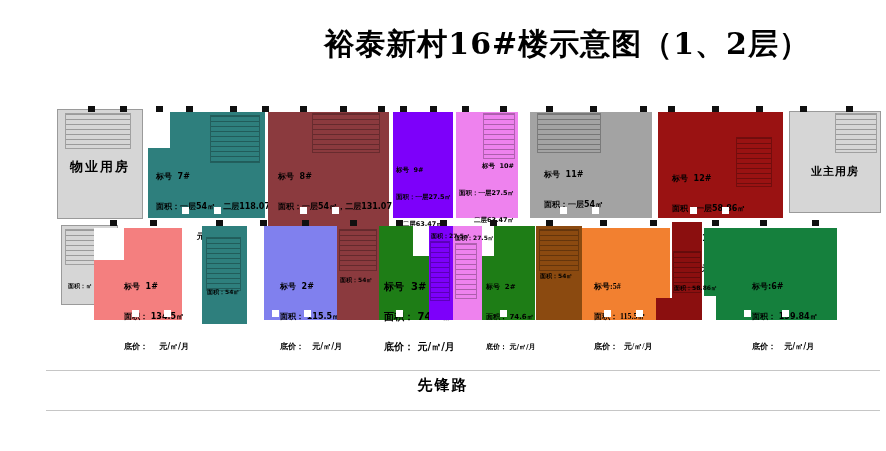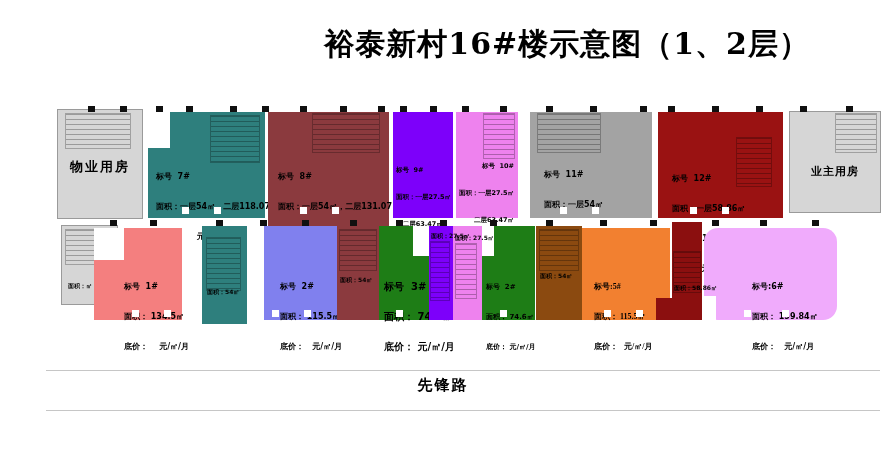--- a/index.html
+++ b/index.html
@@ -234,21 +234,21 @@
       <div>底价：   元/㎡/月</div>
     </div>
   </div>
 
   <div class="blk" id="b-g12" style="background: rgb(139, 15, 15);">
     <div class="stairs st-g12"></div>
     <div class="glabel gl-g12">面积：58.86㎡</div>
   </div>
   <div class="blk" id="b-g12f" style="background: rgb(139, 15, 15);"></div>
 
-  <div class="blk" id="b-u6" style="background: #f0abfc; border-radius: 14px;">
+  <div class="blk" id="b-u6" style="background: #15803d;">
     <div class="notch n-u6"></div>
     <div class="unit-label lb-u6">
       <div>标号:6#</div>
       <div>面积： 159.84㎡</div>
       <div>底价：   元/㎡/月</div>
     </div>
   </div>
 
   <div class="road-line" id="road-l1"></div>
   <div class="road-label">先锋路</div>

